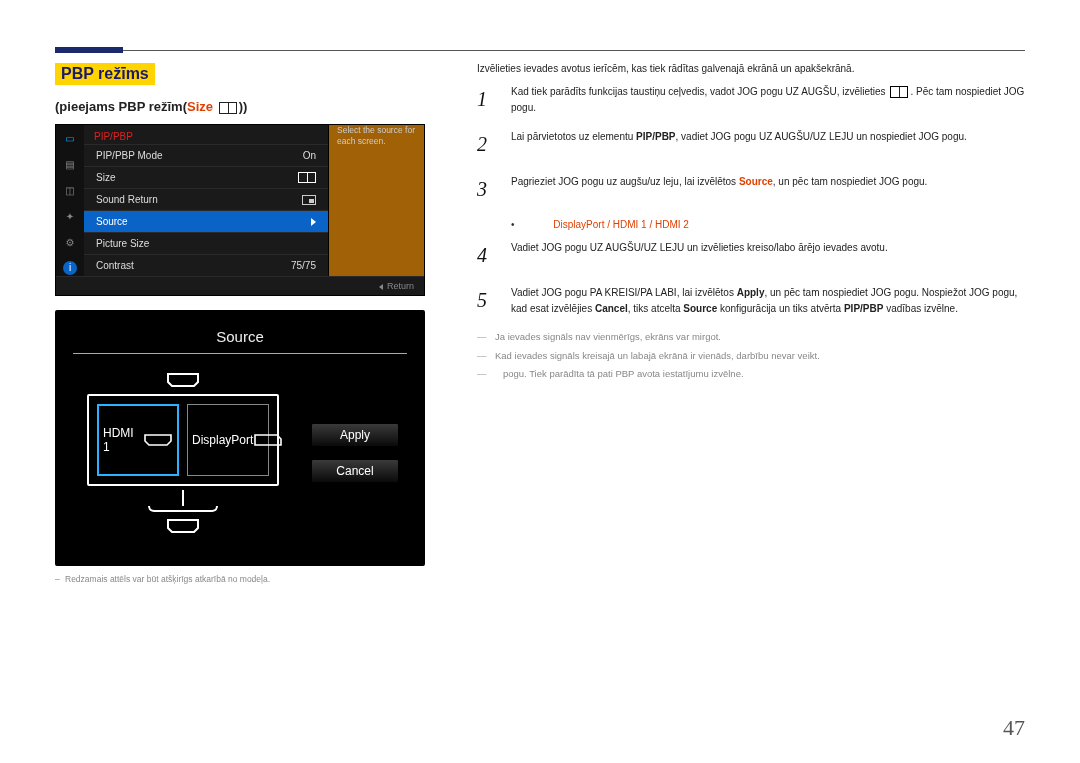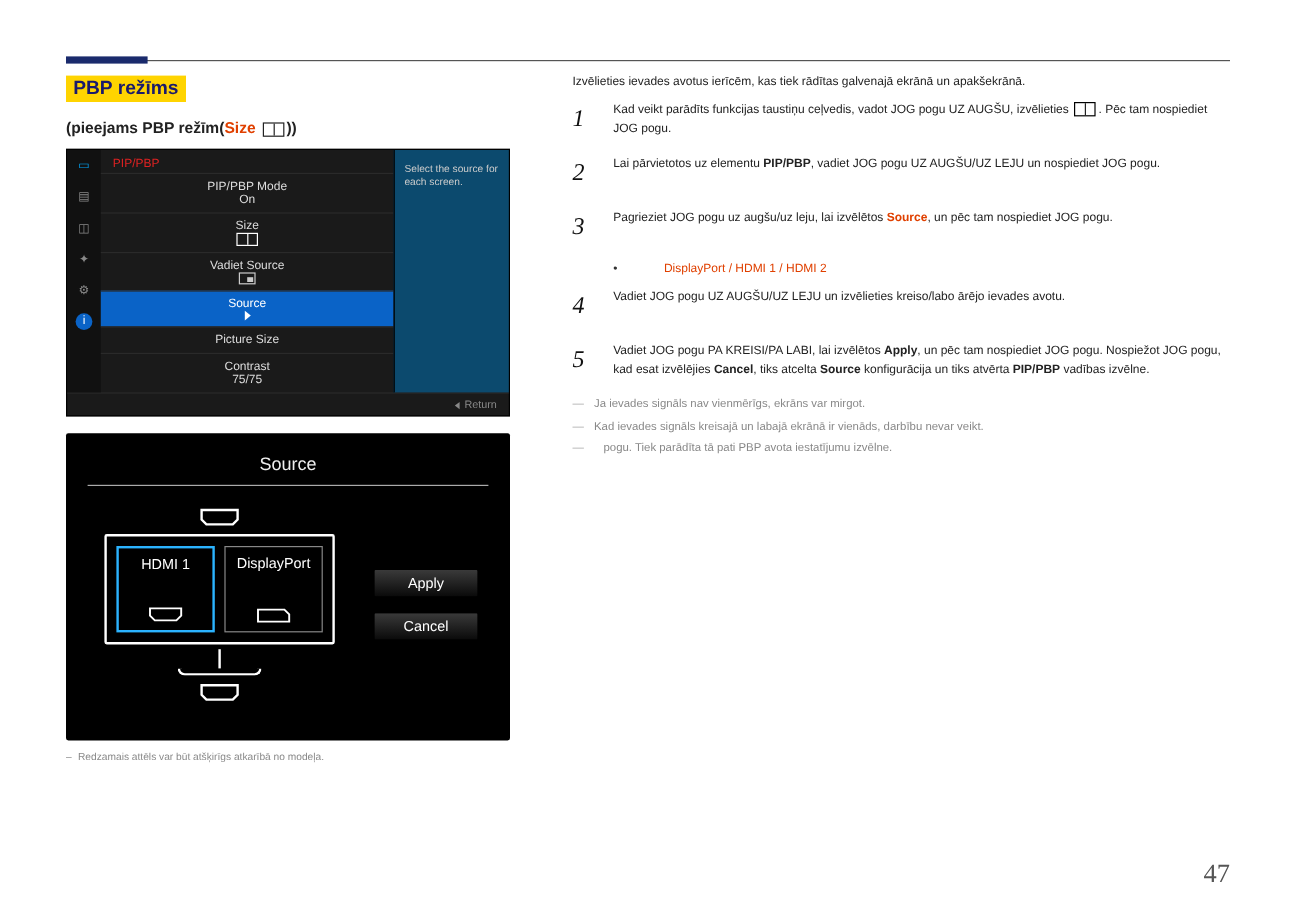--- a/index.html
+++ b/index.html
@@ -18,38 +18,38 @@
   .pbp-icon-white { display:inline-block; width:18px; height:11px; border:1.5px solid #fff; position:relative; vertical-align:middle; }
   .pbp-icon-white::after { content:""; position:absolute; left:50%; top:0; bottom:0; border-left:1.5px solid #fff; }
   
   .osd { width:370px; background:#1a1a1a; color:#ccc; font-size:10px; border:1px solid #000; }
   .osd-body { display:flex; }
   .osd-side { width:28px; background:#111; display:flex; flex-direction:column; align-items:center; padding-top:6px; gap:12px; }
   .side-ico { width:16px; height:14px; display:flex; align-items:center; justify-content:center; color:#888; }
   .side-ico.active { color:#0af; }
   .osd-main { flex:1; }
   .osd-head { color:#d22; font-size:10px; padding:6px 10px 2px; }
-  .osd-row { display:flex; justify-content:space-between; align-items:center; padding:5px 12px; border-top:1px solid #2a2a2a; font-size:10px; color:#ddd;flex-direction:column; }
+  .osd-row { display:flex; justify-content:space-between; align-items:center; padding:5px 12px; border-top:1px solid #2a2a2a; font-size:10px; color:#ddd; }
   .osd-row.dim { color:#555; }
   .osd-row.sel { background:#0a63c7; color:#fff; }
-  .osd-hint { width:96px; background:#0c4a6e; font-size:8.5px; color:#ccc; padding:10px 8px; line-height:1.3; border-left:1px solid #000;}
+  .osd-hint { width:96px; background:#a16207; font-size:8.5px; color:#ccc; padding:0 8px; line-height:1.3; border-left:1px solid #000;}
   .osd-foot { text-align:right; color:#888; font-size:9px; padding:4px 10px; border-top:1px solid #2a2a2a; }
   .tri-right { display:inline-block; width:0; height:0; border-top:4px solid transparent; border-bottom:4px solid transparent; border-left:5px solid #fff; }
   .tri-left-sm { display:inline-block; width:0; height:0; border-top:3px solid transparent; border-bottom:3px solid transparent; border-right:4px solid #888; margin-right:4px; vertical-align:middle;}
   .pip-mini { display:inline-block; width:14px; height:10px; border:1px solid #ccc; position:relative; }
   .pip-mini::after { content:""; position:absolute; right:1px; bottom:1px; width:5px; height:4px; background:#ccc; }
   
   .srcpanel { margin-top:14px; width:370px; background:#000; color:#eee; padding:18px 18px 26px; border-radius:2px; }
   .src-title { text-align:center; font-size:15px; color:#eee; padding-bottom:8px; }
   .src-hr { border:0; border-top:1px solid #aaa; margin:0 0 12px; }
   .src-row { display:flex; align-items:center; gap:18px; }
   .monitor { width:220px; display:flex; flex-direction:column; align-items:center; }
   .hdmi-top, .hdmi-bot { margin:6px 0; }
   .screens { display:flex; border:2px solid #fff; padding:8px; gap:8px; position:relative; border-radius:2px;}
-  .scr { width:82px; height:72px; border:1px solid #888; display:flex; flex-direction:column; align-items:center; justify-content:space-between; padding:6px 4px; font-size:11px; color:#fff; }
+  .scr { width:82px; height:72px; border:1px solid #888; display:flex; flex-direction:row; align-items:center; justify-content:space-between; padding:6px 4px; font-size:11px; color:#fff; }
   .scr.sel { border:2px solid #2bb3ff; }
   .scr .lbl { font-size:12px; }
   .stand { width:2px; height:16px; background:#fff; margin:4px 0 0; }
   .base { width:70px; height:6px; border:2px solid #fff; border-top:none; border-radius:0 0 10px 10px; }
   .connector { display:inline-block; }
   .connector svg { display:block; }
   .btncol { display:flex; flex-direction:column; gap:12px; }
   .pillbtn { width:88px; height:24px; background:linear-gradient(#3a3a3a,#0a0a0a); color:#fff; font-size:12px; border:1px solid #000; border-radius:2px; display:flex; align-items:center; justify-content:center; }
   .footnote-sm { font-size:8.5px; color:#888; margin-top:8px; position:relative; padding-left:10px;}
   .footnote-sm::before{content:"\2013"; position:absolute; left:0; top:0;}
@@ -99,21 +99,21 @@
             <div class="osd-head">PIP/PBP</div>
             <div class="osd-row">
               <span>PIP/PBP Mode</span>
                 <span>On</span>
             </div>
             <div class="osd-row">
               <span>Size</span>
                 <span class="pbp-icon-white"></span>
             </div>
             <div class="osd-row">
-              <span>Vadiet Source</span>
+              <span>Sound Return</span>
                 <span class="pip-mini"></span>
             </div>
             <div class="osd-row sel">
               <span>Source</span>
                 <span class="tri-right"></span>
             </div>
             <div class="osd-row">
               <span>Picture Size</span>
                 <span></span>
             </div>
@@ -171,21 +171,21 @@
         </div>
       </div>
       <div class="footnote-sm">Redzamais attēls var būt atšķirīgs atkarībā no modeļa.</div>
     </div>
 
     <div class="right">
       <p class="intro">Izvēlieties ievades avotus ierīcēm, kas tiek rādītas galvenajā ekrānā un apakšekrānā.</p>
 
       <div class="step">
         <div class="step-num">1</div>
-        <div class="step-body"><span>Kad veikt parādīts funkcijas taustiņu ceļvedis, vadot JOG pogu UZ AUGŠU, izvēlieties </span><span class="pbp-icon-sm" style="border-color:#000;"></span><span>. Pēc tam nospiediet JOG pogu.</span></div>
+        <div class="step-body"><span>Kad tiek parādīts funkcijas taustiņu ceļvedis, vadot JOG pogu UZ AUGŠU, izvēlieties </span><span class="pbp-icon-sm" style="border-color:#000;"></span><span>. Pēc tam nospiediet JOG pogu.</span></div>
       </div>
 
       <div class="step">
         <div class="step-num">2</div>
         <div class="step-body"><span>Lai pārvietotos uz elementu </span><span class="k">PIP/PBP</span><span>, vadiet JOG pogu UZ AUGŠU/UZ LEJU un nospiediet JOG pogu.</span></div>
       </div>
 
       <div class="step">
         <div class="step-num">3</div>
         <div class="step-body"><span>Pagrieziet JOG pogu uz augšu/uz leju, lai izvēlētos </span><span class="kred">Source</span><span>, un pēc tam nospiediet JOG pogu.</span></div>

